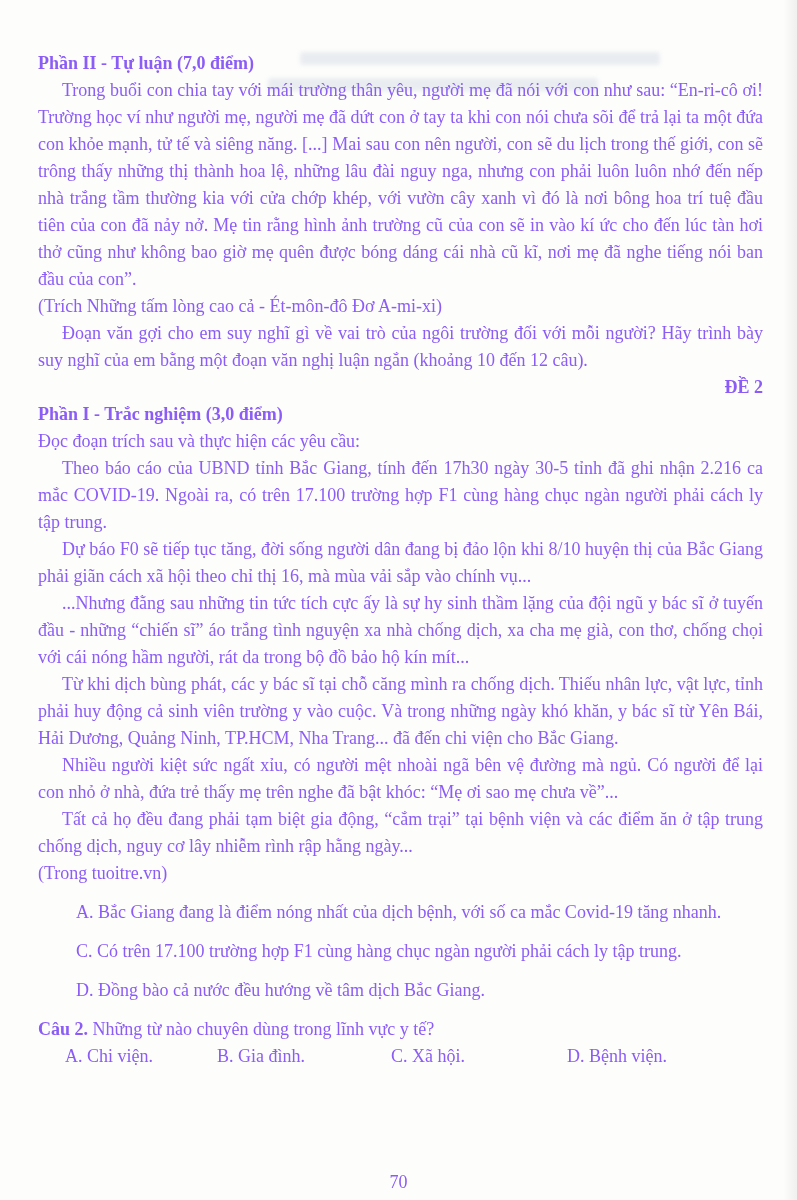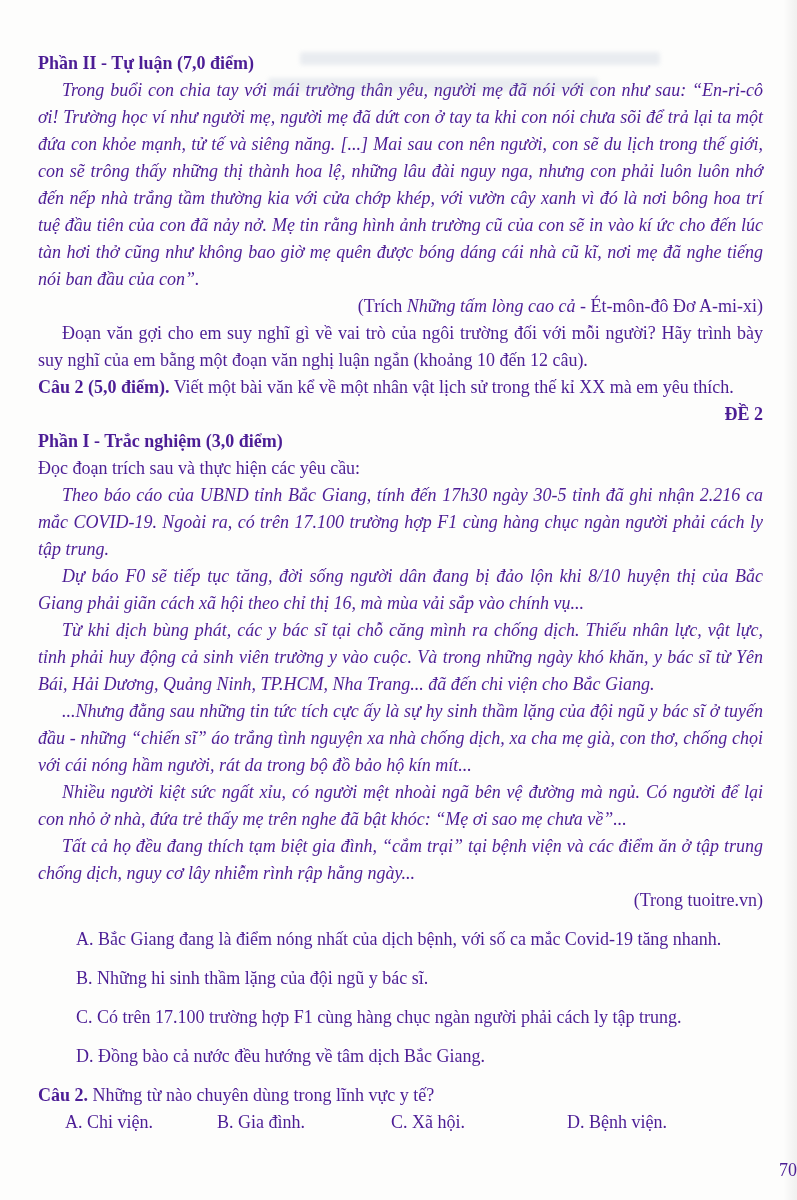--- a/index.html
+++ b/index.html
@@ -8,46 +8,46 @@
     background: #e8e8e8;
   }
   .page {
     position: relative;
     width: 797px;
     height: 1200px;
     margin: 0 auto;
     background: #fdfdfc;
     overflow: hidden;
     font-family: "Liberation Serif", "DejaVu Serif", serif;
-    color: #4c1d95;
+    color: #8b5cf6;
     box-sizing: border-box;
     padding: 50px 34px 0 38px;
     font-size: 18px;
     line-height: 27px;
   }
   .page p { margin: 0; }
   .bold { font-weight: bold; }
-  .italic { font-style: italic; }
+  .italic { }
   .justify { text-align: justify; }
   .indent { text-indent: 24px; }
   .center { text-align: right; }
-  .right { text-align: right; }
+  .right { }
   .options { padding-left: 26px; }
   .options div { margin: 12px; }
   .options-row {
     display: grid;
     grid-template-columns: 152px 174px 176px auto;
     padding-left: 27px;
   }
   .page-number {
     position: absolute;
-    bottom: 16px;
+    bottom: 4px;
     left: 0;
     width: 100%;
-    text-align: right;
+    text-align: center;
   }
   
   .bleed {
     position: absolute;
     background: rgba(110, 135, 170, 0.14);
     filter: blur(2px);
     border-radius: 3px;
     pointer-events: none;
   }
   .bleed-1 { left: 300px; top: 52px;  width: 360px; height: 13px; }
@@ -71,39 +71,37 @@
   <div class="edge-shade"></div>
 
   <p class="bold">Phần II - Tự luận (7,0 điểm)</p>
 
   <p class="italic justify indent">Trong buổi con chia tay với mái trường thân yêu, người mẹ đã nói với con như sau: “En-ri-cô ơi! Trường học ví như người mẹ, người mẹ đã dứt con ở tay ta khi con nói chưa sõi để trả lại ta một đứa con khỏe mạnh, tử tế và siêng năng. [...] Mai sau con nên người, con sẽ du lịch trong thế giới, con sẽ trông thấy những thị thành hoa lệ, những lâu đài nguy nga, nhưng con phải luôn luôn nhớ đến nếp nhà trắng tầm thường kia với cửa chớp khép, với vườn cây xanh vì đó là nơi bông hoa trí tuệ đầu tiên của con đã nảy nở. Mẹ tin rằng hình ảnh trường cũ của con sẽ in vào kí ức cho đến lúc tàn hơi thở cũng như không bao giờ mẹ quên được bóng dáng cái nhà cũ kĩ, nơi mẹ đã nghe tiếng nói ban đầu của con”.</p>
 
   <p class="right"><span class="sp">(Trích </span><span class="italic sp">Những tấm lòng cao cả</span><span class="sp"> - Ét-môn-đô Đơ A-mi-xi)</span></p>
 
   <p class="justify indent">Đoạn văn gợi cho em suy nghĩ gì về vai trò của ngôi trường đối với mỗi người? Hãy trình bày suy nghĩ của em bằng một đoạn văn nghị luận ngắn (khoảng 10 đến 12 câu).</p>
 
-  <p class="justify"><span class="bold sp">Câu 2 (5,0 điểm).</span><span class="sp"> Viết một bài văn kể về một nhân vật lịch sử trong thế kỉ XX mà em yêu thích.</span></p>
 
   <p class="bold center">ĐỀ 2</p>
 
   <p class="bold">Phần I - Trắc nghiệm (3,0 điểm)</p>
   <p>Đọc đoạn trích sau và thực hiện các yêu cầu:</p>
 
   <p class="italic justify indent">Theo báo cáo của UBND tỉnh Bắc Giang, tính đến 17h30 ngày 30-5 tỉnh đã ghi nhận 2.216 ca mắc COVID-19. Ngoài ra, có trên 17.100 trường hợp F1 cùng hàng chục ngàn người phải cách ly tập trung.</p>
   <p class="italic justify indent">Dự báo F0 sẽ tiếp tục tăng, đời sống người dân đang bị đảo lộn khi 8/10 huyện thị của Bắc Giang phải giãn cách xã hội theo chỉ thị 16, mà mùa vải sắp vào chính vụ...</p>
+  <p class="italic justify indent">...Nhưng đằng sau những tin tức tích cực ấy là sự hy sinh thầm lặng của đội ngũ y bác sĩ ở tuyến đầu - những “chiến sĩ” áo trắng tình nguyện xa nhà chống dịch, xa cha mẹ già, con thơ, chống chọi với cái nóng hầm người, rát da trong bộ đồ bảo hộ kín mít...</p>
   <p class="italic justify indent">Từ khi dịch bùng phát, các y bác sĩ tại chỗ căng mình ra chống dịch. Thiếu nhân lực, vật lực, tỉnh phải huy động cả sinh viên trường y vào cuộc. Và trong những ngày khó khăn, y bác sĩ từ Yên Bái, Hải Dương, Quảng Ninh, TP.HCM, Nha Trang... đã đến chi viện cho Bắc Giang.</p>
-  <p class="italic justify indent">...Nhưng đằng sau những tin tức tích cực ấy là sự hy sinh thầm lặng của đội ngũ y bác sĩ ở tuyến đầu - những “chiến sĩ” áo trắng tình nguyện xa nhà chống dịch, xa cha mẹ già, con thơ, chống chọi với cái nóng hầm người, rát da trong bộ đồ bảo hộ kín mít...</p>
   <p class="italic justify indent">Nhiều người kiệt sức ngất xỉu, có người mệt nhoài ngã bên vệ đường mà ngủ. Có người để lại con nhỏ ở nhà, đứa trẻ thấy mẹ trên nghe đã bật khóc: “Mẹ ơi sao mẹ chưa về”...</p>
-  <p class="italic justify indent">Tất cả họ đều đang thích tạm biệt gia đình, “cắm trại” tại bệnh viện và các điểm ăn ở tập trung chống dịch, nguy cơ lây nhiễm rình rập hằng ngày...</p>
+  <p class="italic justify indent">Tất cả họ đều đang phải tạm biệt gia động, “cắm trại” tại bệnh viện và các điểm ăn ở tập trung chống dịch, nguy cơ lây nhiễm rình rập hằng ngày...</p>
 
   <p class="right">(Trong tuoitre.vn)</p>
 
   <div class="options">
     <div>A. Bắc Giang đang là điểm nóng nhất của dịch bệnh, với số ca mắc Covid-19 tăng nhanh.</div>
-    <div>B. Những hi sinh thầm lặng của đội ngũ y bác sĩ.</div>
     <div>C. Có trên 17.100 trường hợp F1 cùng hàng chục ngàn người phải cách ly tập trung.</div>
     <div>D. Đồng bào cả nước đều hướng về tâm dịch Bắc Giang.</div>
   </div>
 
   <p><span class="bold sp">Câu 2.</span><span class="sp"> Những từ nào chuyên dùng trong lĩnh vực y tế?</span></p>
   <div class="options-row">
     <span>A. Chi viện.</span>
     <span>B. Gia đình.</span>
     <span>C. Xã hội.</span>
     <span>D. Bệnh viện.</span>

